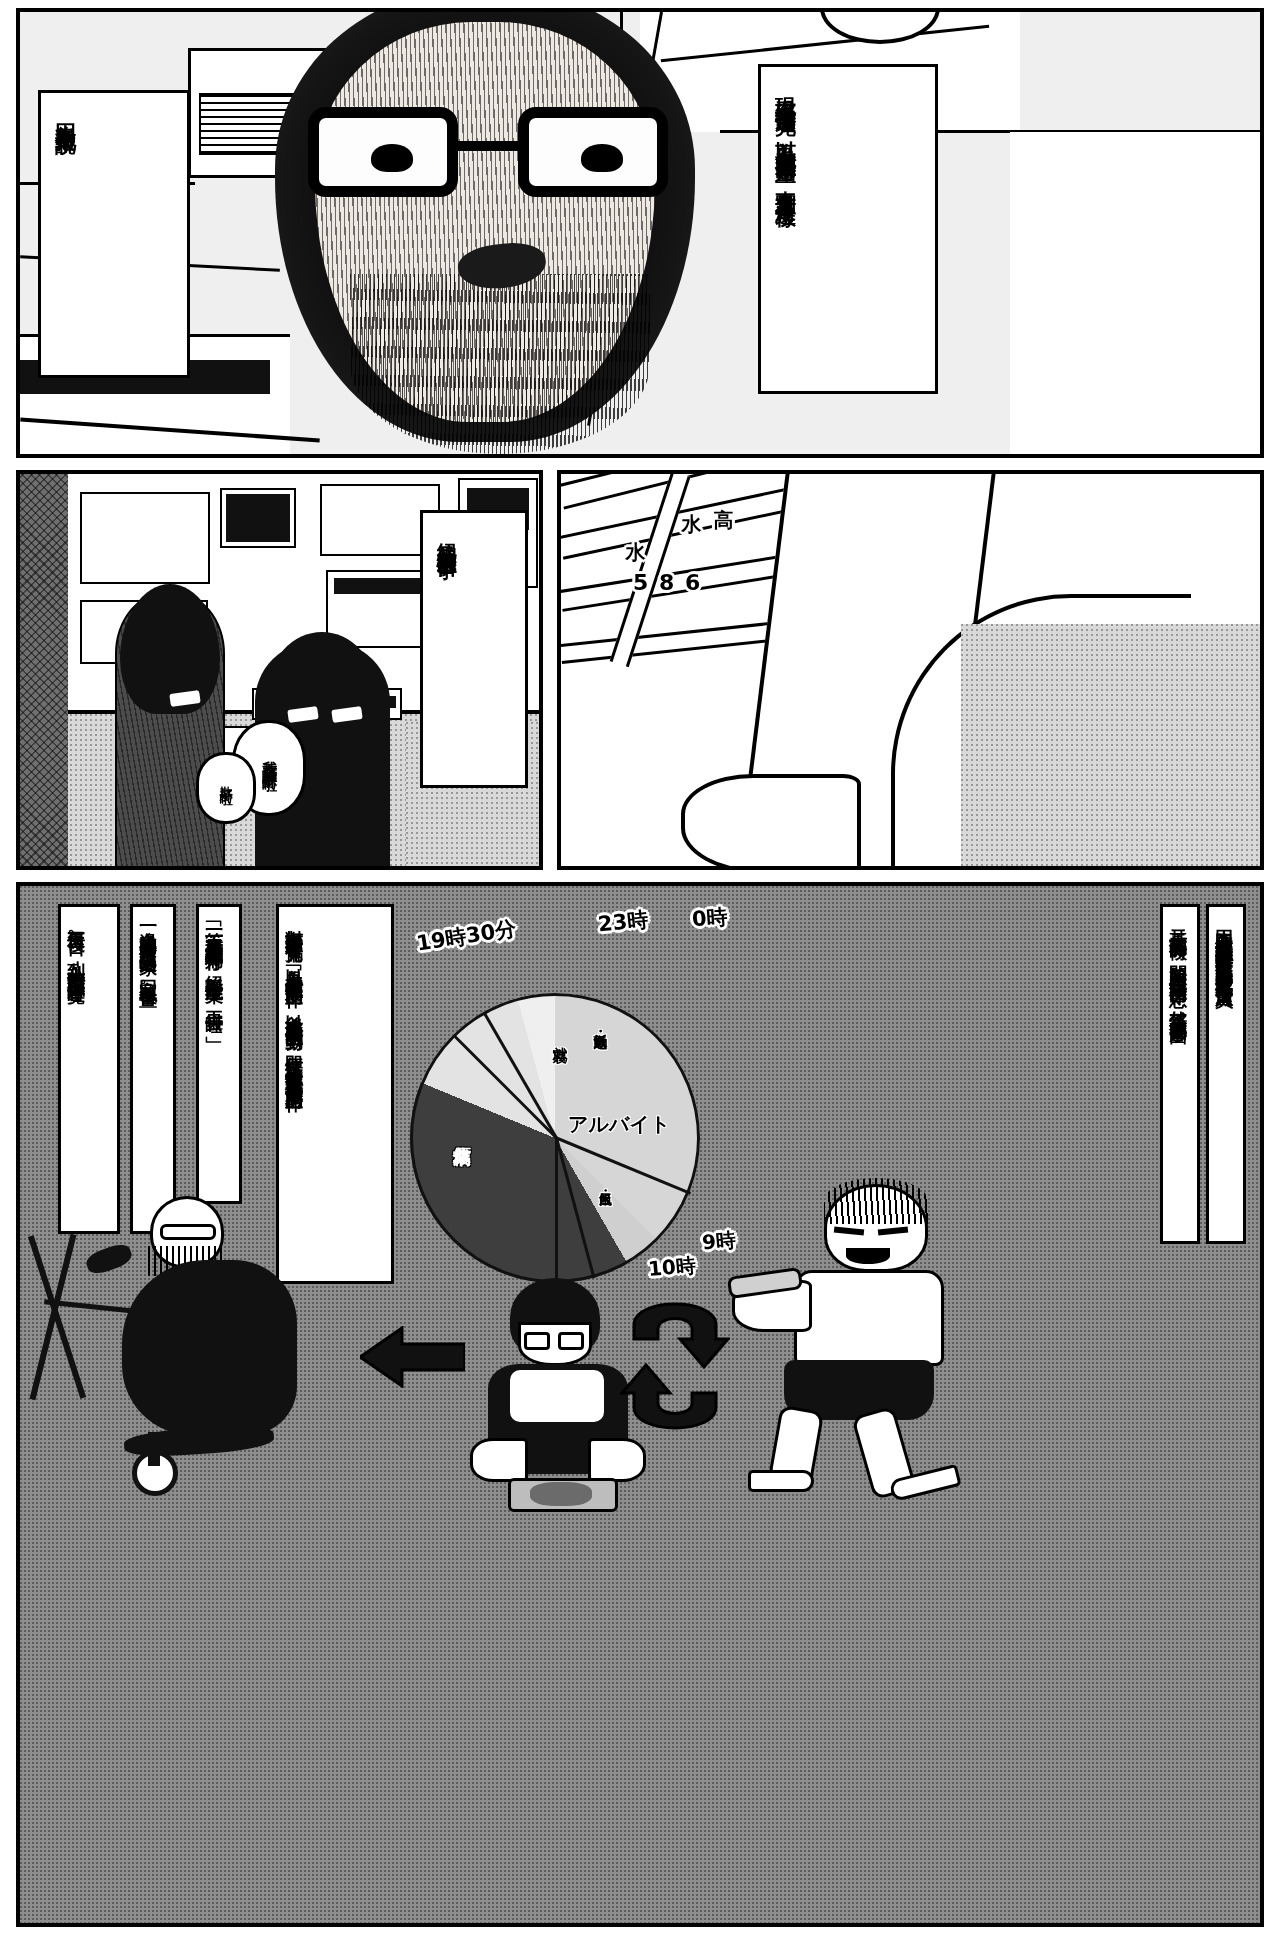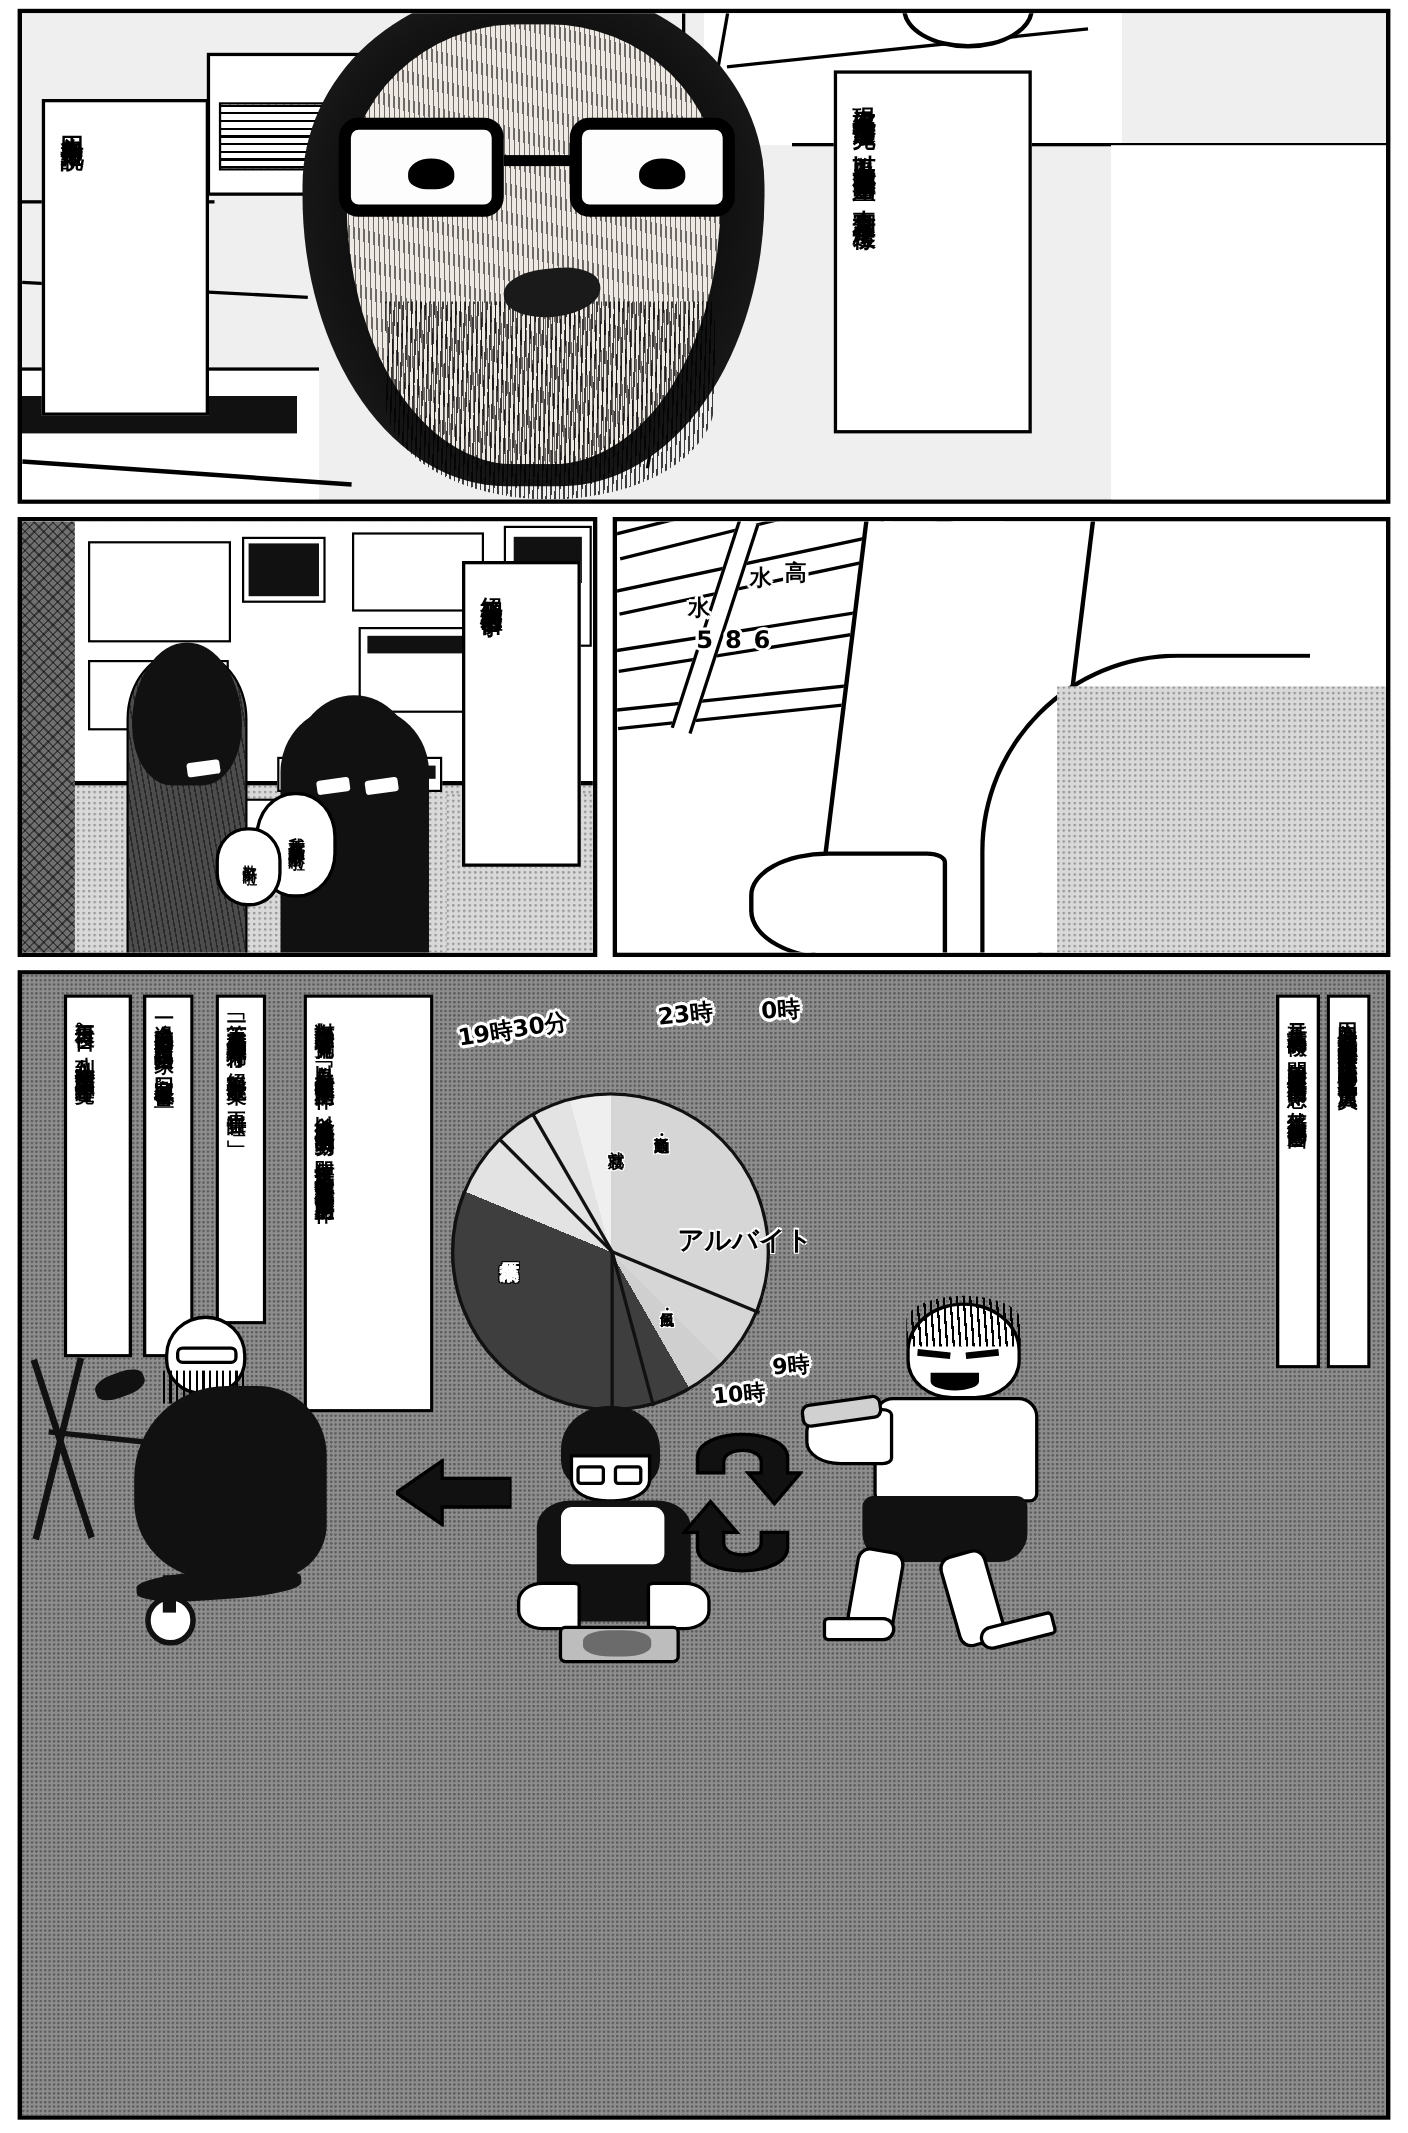--- a/index.html
+++ b/index.html
@@ -407,21 +407,21 @@
             #e3e3e3 292.5deg 345deg,
             #efefef 345deg 360deg);"></div>
       <div id="pie" style="background:transparent;"></div>
 
       <div class="pie-line" style="transform:rotate(0deg);"></div>
       <div class="pie-line" style="transform:rotate(135deg);"></div>
       <div class="pie-line" style="transform:rotate(150deg);"></div>
       <div class="pie-line" style="transform:rotate(292.5deg);"></div>
       <div class="pie-line" style="transform:rotate(345deg);"></div>
 
-      <span class="pie-label inner" style="left:158px; top:118px; font-size:24px;margin-left:48px;">アルバイト</span>
+      <span class="pie-label inner" style="left:158px; top:118px; font-size:20px;">アルバイト</span>
 
       <span class="pie-label inner v" style="left:186px; top:190px; font-size:13px;">風呂・飯</span>
 
       <span class="pie-label inner" style="left:40px; top:140px; font-size:18px; color:#fff;
             text-shadow:-1px -1px 0 #000,1px -1px 0 #000,-1px 1px 0 #000,1px 1px 0 #000; writing-mode:vertical-rl; text-orientation:upright;">原稿作業</span>
 
       <span class="pie-label inner v" style="left:140px; top:42px; font-size:15px;">就寢</span>
 
       <span class="pie-label inner v" style="left:182px; top:30px; font-size:14px;">飯・通勤</span>
     </div>

